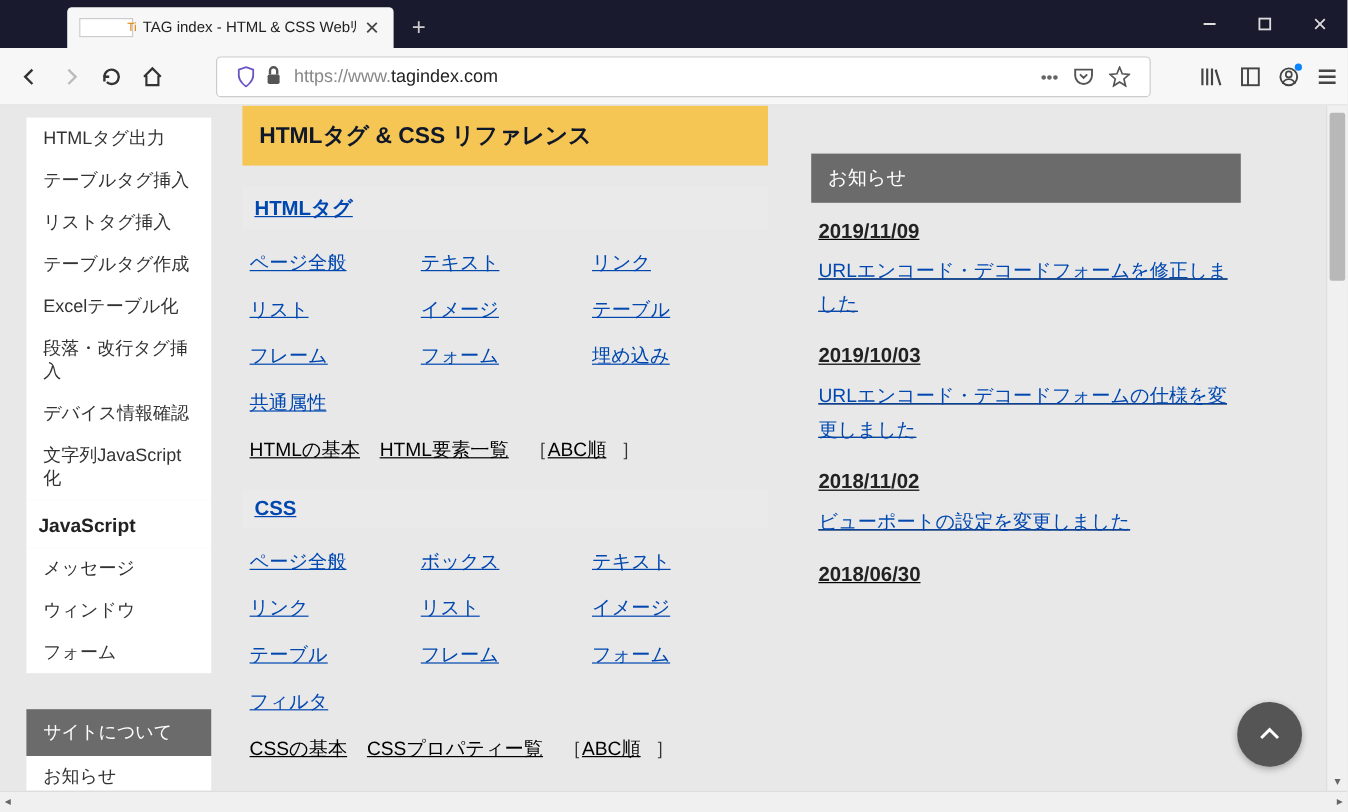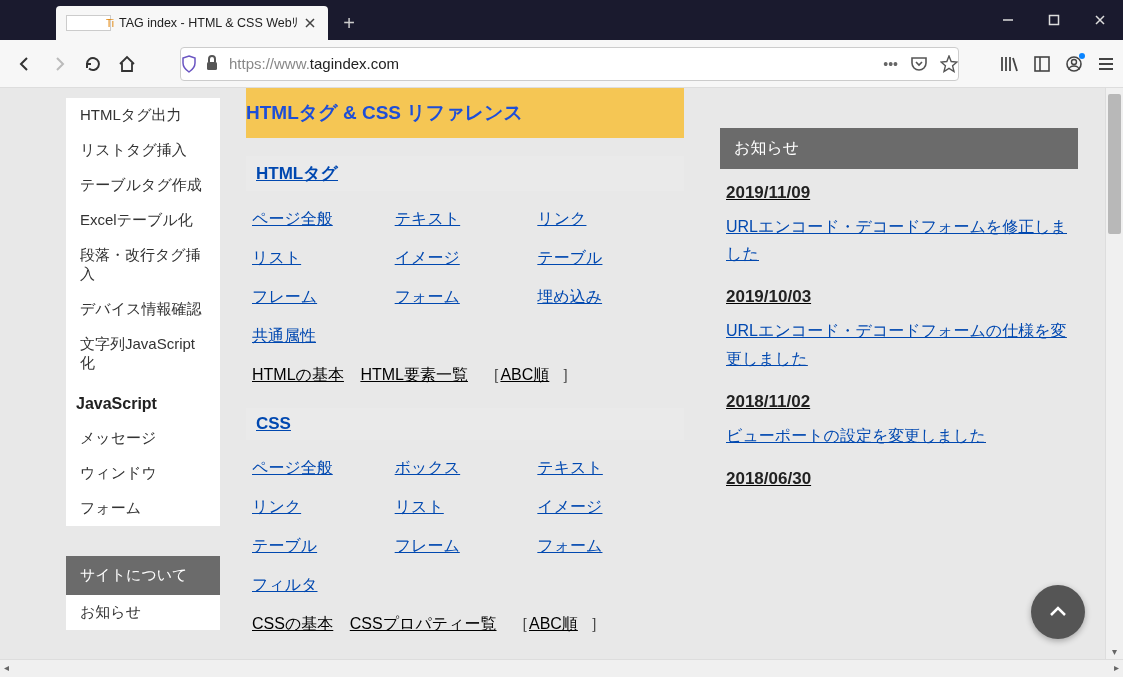--- a/index.html
+++ b/index.html
@@ -12,47 +12,47 @@
 .tab-favicon { width: 16px; height: 16px; background: #fff; border: 1px solid #ccc; margin-right: 8px; display: flex; align-items: center; justify-content: center; font-size: 10px; font-weight: normal; color: #e08000; padding-left: 43px; }
 .tab-title { flex: 1; font-size: 12.5px; color: #222; overflow: hidden; white-space: nowrap; }
 .tab-close { width: 16px; height: 16px; display: flex; align-items: center; justify-content: center; color: #444; cursor: pointer; }
 .newtab { width: 30px; height: 30px; display: flex; align-items: center; justify-content: center; color: #ccc; margin-left: 6px; margin-bottom: 2px; cursor: pointer; font-size: 20px; }
 .winctrls { margin-left: auto; display: flex; height: 40px; }
 .winbtn { width: 46px; display: flex; align-items: center; justify-content: center; color: #ddd; cursor: pointer; }
 
 .toolbar { background: #f7f7f7; height: 48px; display: flex; align-items: center; padding: 0 8px; border-bottom: 1px solid #ddd; }
 .navbtn { width: 34px; height: 34px; display: flex; align-items: center; justify-content: center; color: #555; cursor: pointer; border-radius: 4px; }
 .navbtn.disabled { color: #bbb; }
-.urlbar { flex: 1; margin: 0 20px 0 36px; height: 34px; background: #fff; border: 1px solid #ccc; border-radius: 4px; display: flex; align-items: center; padding: 0 0; gap: 10px; }
+.urlbar { flex: 1; margin: 0 20px 0 36px; height: 34px; background: #fff; border: 1px solid #ccc; border-radius: 4px; display: flex; align-items: center; padding: 0 16px; gap: 10px; }
 .urlbar-icons { display: flex; gap: 8px; color: #666; }
 .url-text { flex: 1; color: #888; font-size: 15px; }
 .url-text .domain { color: #222; }
 .urlbar-right { display: flex; gap: 12px; color: #666; align-items: center; }
 .right-icons { display: flex; gap: 14px; color: #555; align-items: center; margin-left: 20px; }
 .right-icons > * { cursor: pointer; }
 
 
 .content-wrap { position: relative; height: 589px; background: #e8e8e8; }
 .page { position: absolute; top: 0; left: 0; right: 18px; bottom: 18px; background: #e8e8e8; overflow: hidden; display: flex; }
 .scrollbar-v { position: absolute; right: 0; top: 0; width: 18px; bottom: 18px; background: #f0f0f0; border-left: 1px solid #ddd; }
 .scrollbar-v .thumb { position: absolute; top: 6px; left: 2px; right: 2px; height: 140px; background: #b8b8b8; border-radius: 2px; }
 .scrollbar-v .arrow-down { position: absolute; bottom: 2px; left: 0; right: 0; text-align: center; color: #666; font-size: 10px; }
 .scrollbar-h { position: absolute; left: 0; right: 0; bottom: 0; height: 18px; background: #f0f0f0; border-top: 1px solid #ddd; }
 .scrollbar-h .arrow-left { position: absolute; left: 4px; color: #666; font-size: 10px; top: 2px; }
 .scrollbar-h .arrow-right { position: absolute; right: 4px; color: #666; font-size: 10px; top: 2px; }
 
 
-.col-left { width: 176px; padding: 10px 0 0 22px; margin-left: 44px; }
+.col-left { width: 176px; padding: 10px 0 0 22px; }
 .side-list { background: #fff; list-style: none; }
 .side-list li { padding: 8px 14px; font-size: 15px; color: #333; cursor: pointer; }
 .side-head { background: #fff; font-weight: bold; font-size: 16px; color: #222; padding: 14px 10px 8px; }
 .side-section2-head { background: #6b6b6b; color: #fff; padding: 10px 14px; font-size: 15px; margin-top: 30px; }
 
 .col-mid { flex: 1; padding: 0 26px; max-width: 490px; }
-.yellow-head { background: #f5c654; color: #1d4ed8; font-weight: bold; font-size: 19px; padding: 12px 0; }
+.yellow-head { background: #f5c654; color: #0f172a; font-weight: bold; font-size: 19px; padding: 12px 14px; }
 .section-head { background: #eaeaea; padding: 6px 10px; margin-top: 18px; }
 .section-head a { color: #0048b0; font-weight: bold; font-size: 17px; text-decoration: underline; }
 .link-grid { display: grid; grid-template-columns: repeat(3, 1fr); gap: 18px 2px; padding: 18px 6px 10px; }
 .link-grid a { color: #0048b0; text-decoration: underline; font-size: 16px; }
 .sub-links { padding: 8px 6px 4px; font-size: 16px; color: #333; }
 .sub-links a { color: #000000; text-decoration: underline; margin-right: 12px; }
 
 .col-right { width: 372px; padding: 0 4px 0 10px; margin-top: 40px; }
 .news-head { background: #6b6b6b; color: #fff; padding: 10px 14px; font-size: 16px; }
 .news-item { padding: 14px 6px 6px; text-decoration: underline; }
@@ -175,20 +175,21 @@
       </span>
   </div>
 </div>
 
 <div class="content-wrap">
   <div class="page">
 
     <div class="col-left">
       <ul class="side-list" id="side1">
           <li>HTMLタグ出力</li>
+          <li>テーブルタグ挿入</li>
           <li>リストタグ挿入</li>
           <li>テーブルタグ作成</li>
           <li>Excelテーブル化</li>
           <li>段落・改行タグ挿入</li>
           <li>デバイス情報確認</li>
           <li>文字列JavaScript化</li>
         </ul>
       <div class="side-head">JavaScript</div>
       <ul class="side-list" id="side2">
           <li>メッセージ</li>

